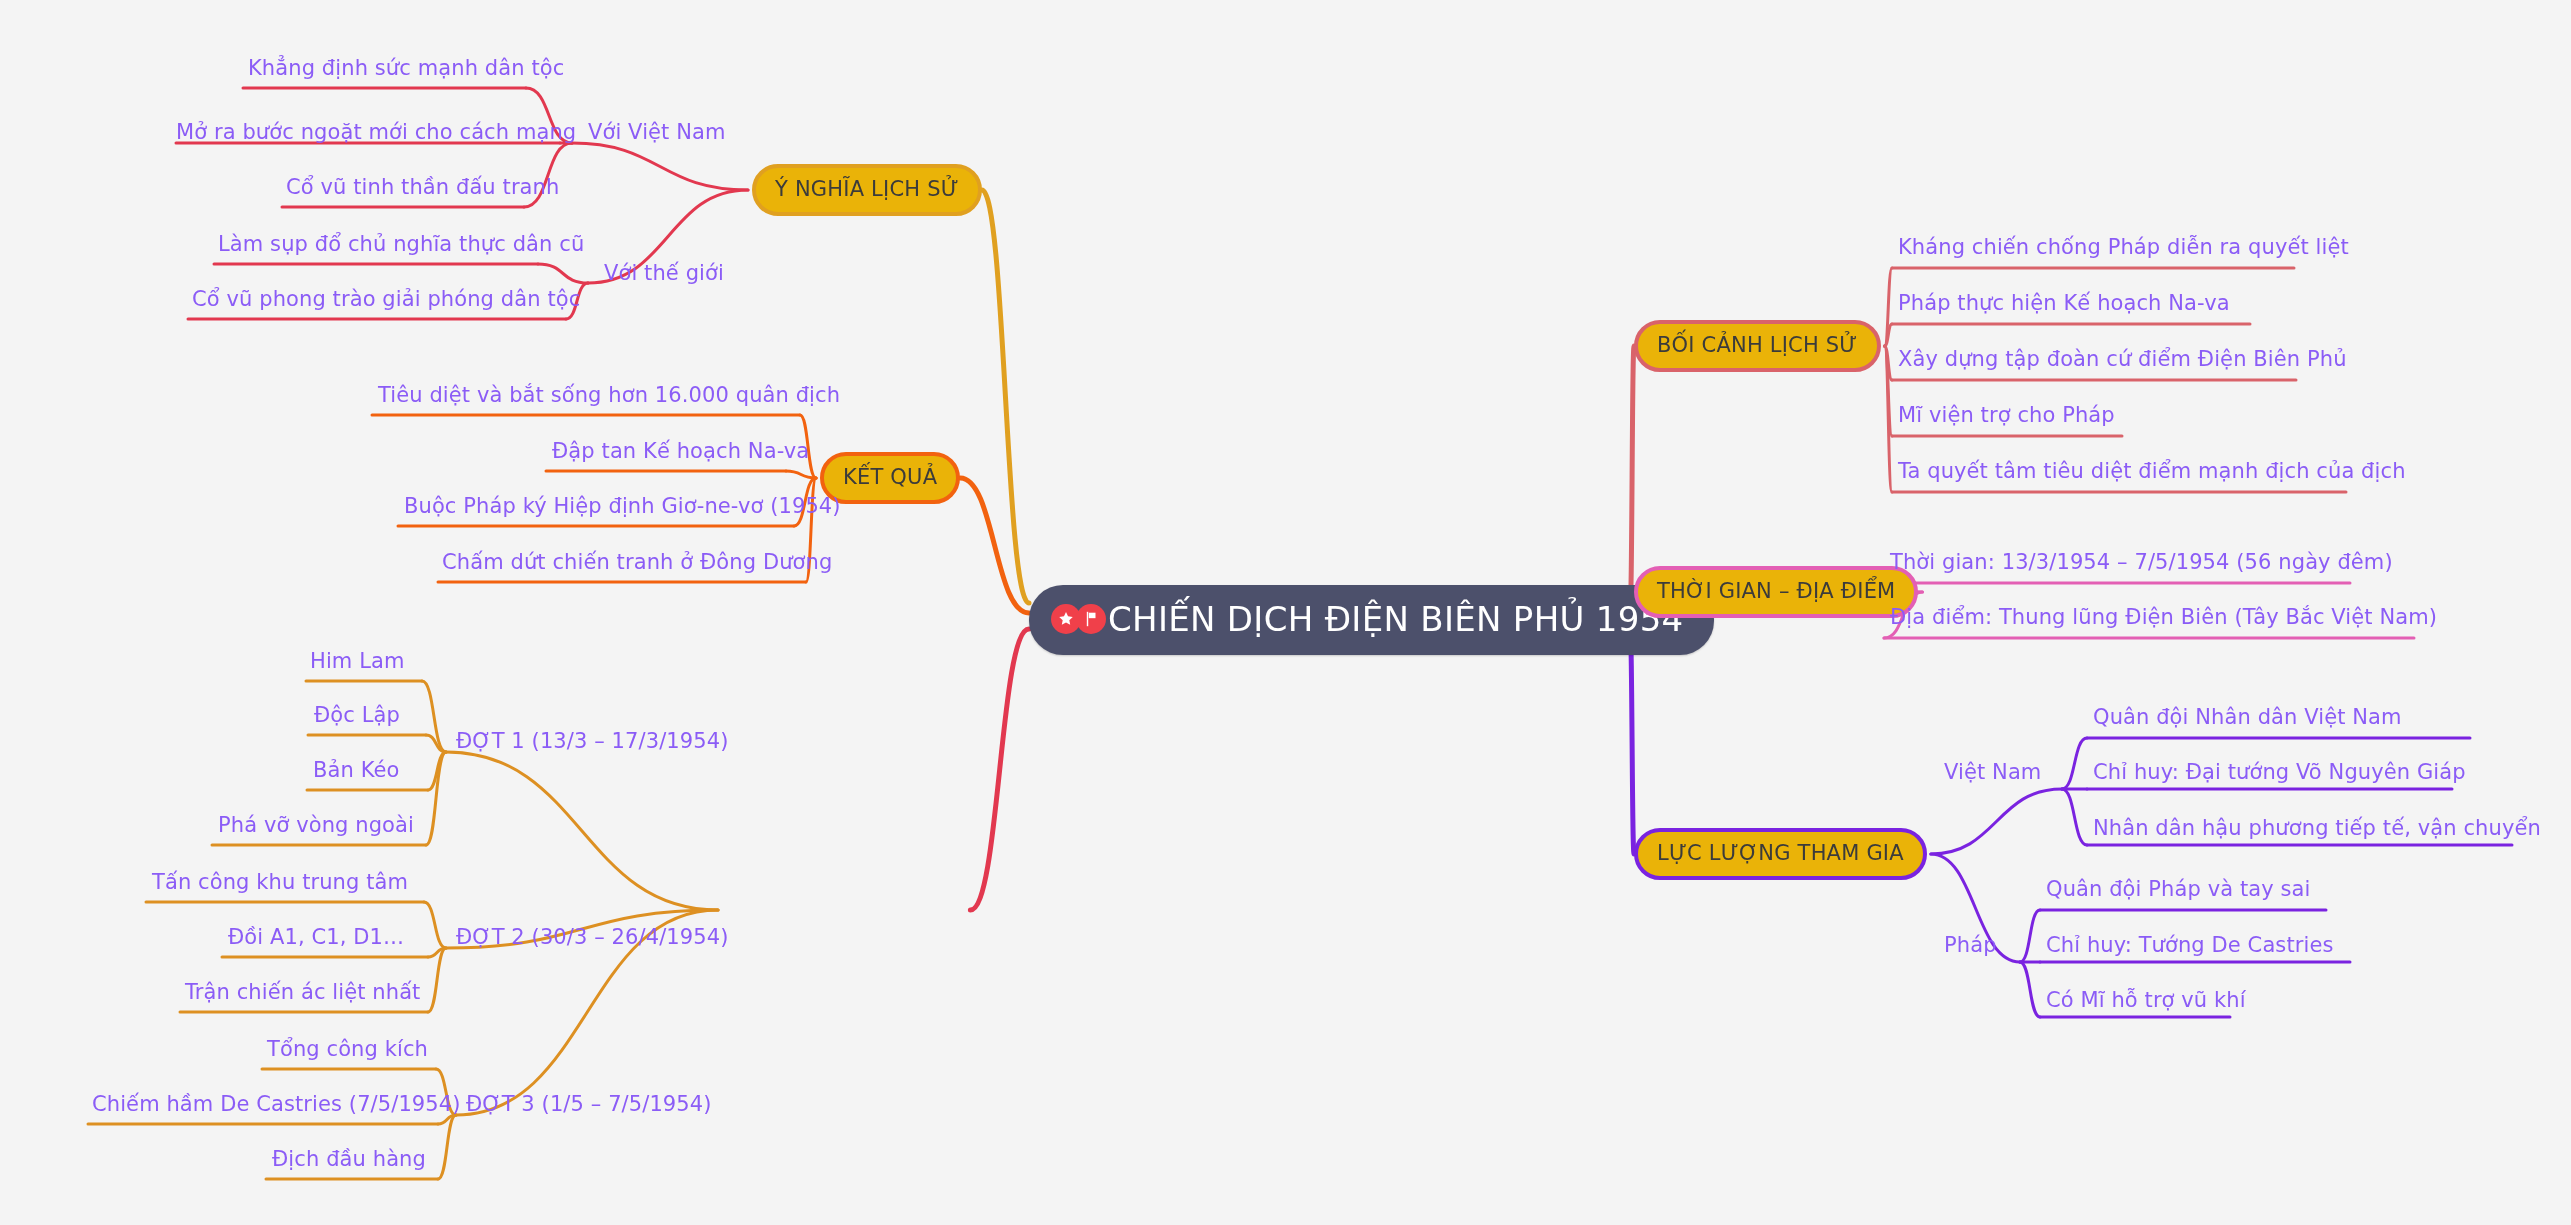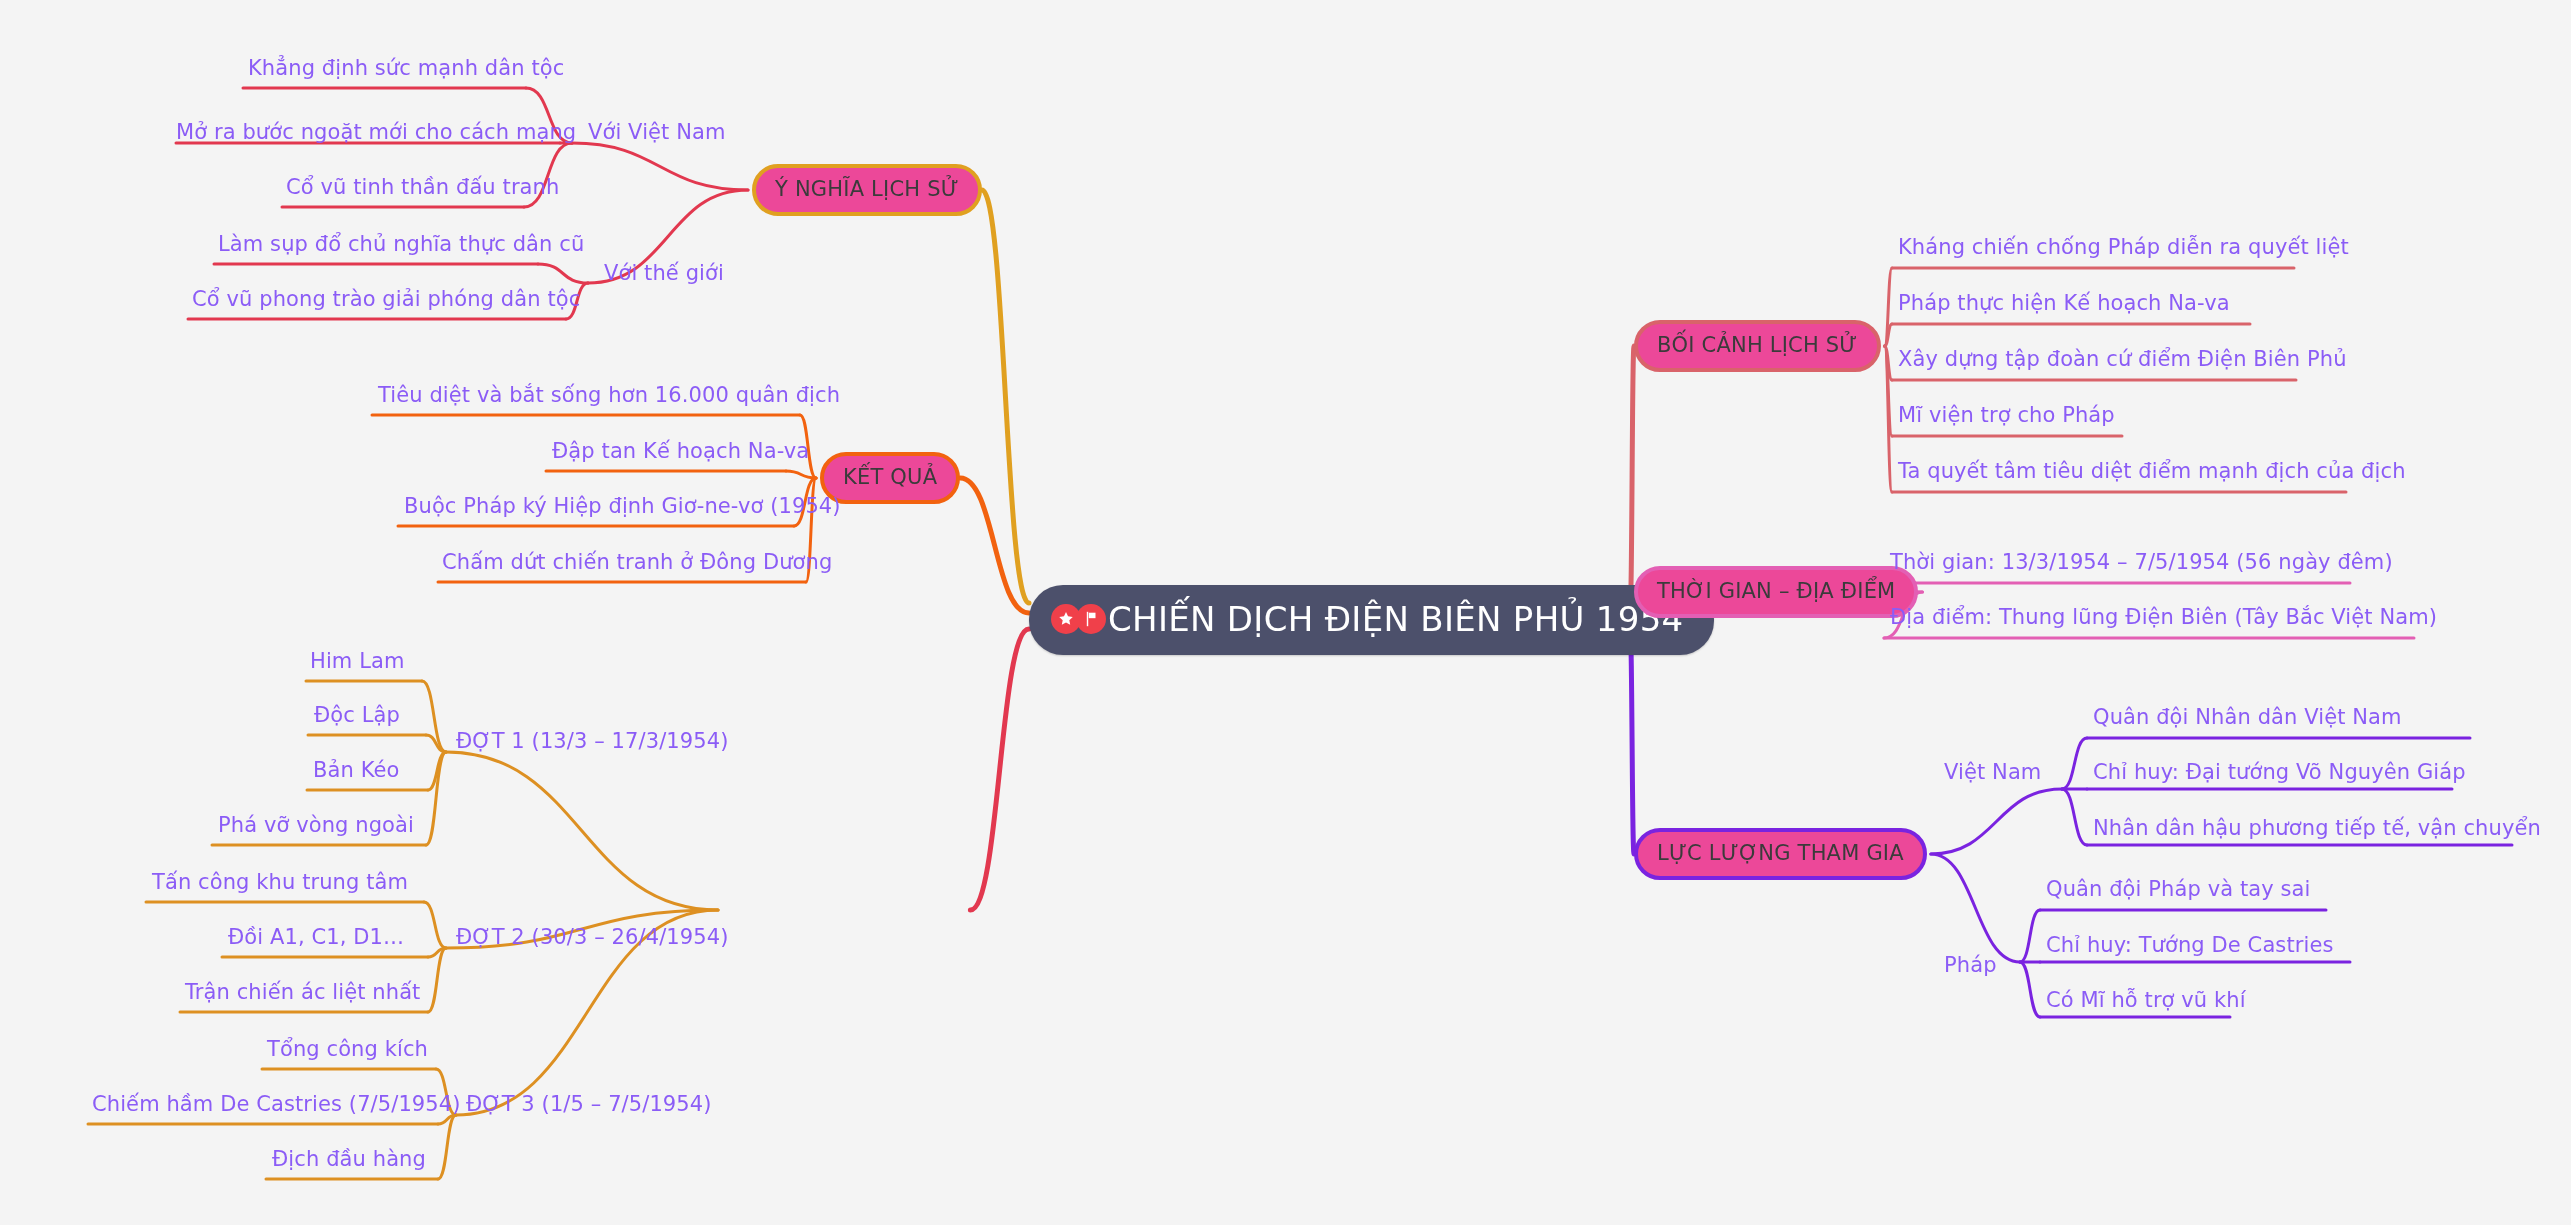--- a/index.html
+++ b/index.html
@@ -44,21 +44,21 @@
     width: 30px; height: 30px;
     border-radius: 50%;
     background: #f0404a;
     display: flex; align-items: center; justify-content: center;
   }
   .badge.two { margin-left: -5px; }
   .badge svg { display: block; }
   
   .node {
     position: absolute;
-    background: #ec4899;
+    background: #eab308;
     border-style: solid;
     border-width: 4px;
     border-radius: 26px;
     padding: 9px 19px 11px 19px;
     font-size: 21px;
     color: #3b3b3b;
     white-space: nowrap;
     letter-spacing: .2px;
     box-sizing: border-box;
   }
@@ -186,21 +186,21 @@
   <div class="label" style="left:1890px; top:550px;">Thời gian: 13/3/1954 – 7/5/1954 (56 ngày đêm)</div>
   <div class="label" style="left:1890px; top:605px;">Địa điểm: Thung lũng Điện Biên (Tây Bắc Việt Nam)</div>
 
   <div class="node" id="node-luc-luong" style="left:1634px; top:828px; border-color:#7a23e0;">LỰC LƯỢNG THAM GIA</div>
 
   <div class="label" style="left:1944px; top:760px;">Việt Nam</div>
   <div class="label" style="left:2093px; top:705px;">Quân đội Nhân dân Việt Nam</div>
   <div class="label" style="left:2093px; top:760px;">Chỉ huy: Đại tướng Võ Nguyên Giáp</div>
   <div class="label" style="left:2093px; top:816px;">Nhân dân hậu phương tiếp tế, vận chuyển</div>
 
-  <div class="label" style="left:1944px; top:953px;">Pháp</div>
+  <div class="label" style="left:1944px; top:933px;">Pháp</div>
   <div class="label" style="left:2046px; top:877px;">Quân đội Pháp và tay sai</div>
   <div class="label" style="left:2046px; top:933px;">Chỉ huy: Tướng De Castries</div>
   <div class="label" style="left:2046px; top:988px;">Có Mĩ hỗ trợ vũ khí</div>
 
   <div class="node" id="node-y-nghia" style="left:752px; top:164px; border-color:#e0a020;">Ý NGHĨA LỊCH SỬ</div>
 
   <div class="label" style="left:588px; top:120px;">Với Việt Nam</div>
   <div class="label" style="left:248px; top:56px;">Khẳng định sức mạnh dân tộc</div>
   <div class="label" style="left:176px; top:120px;">Mở ra bước ngoặt mới cho cách mạng</div>
   <div class="label" style="left:286px; top:175px;">Cổ vũ tinh thần đấu tranh</div>

